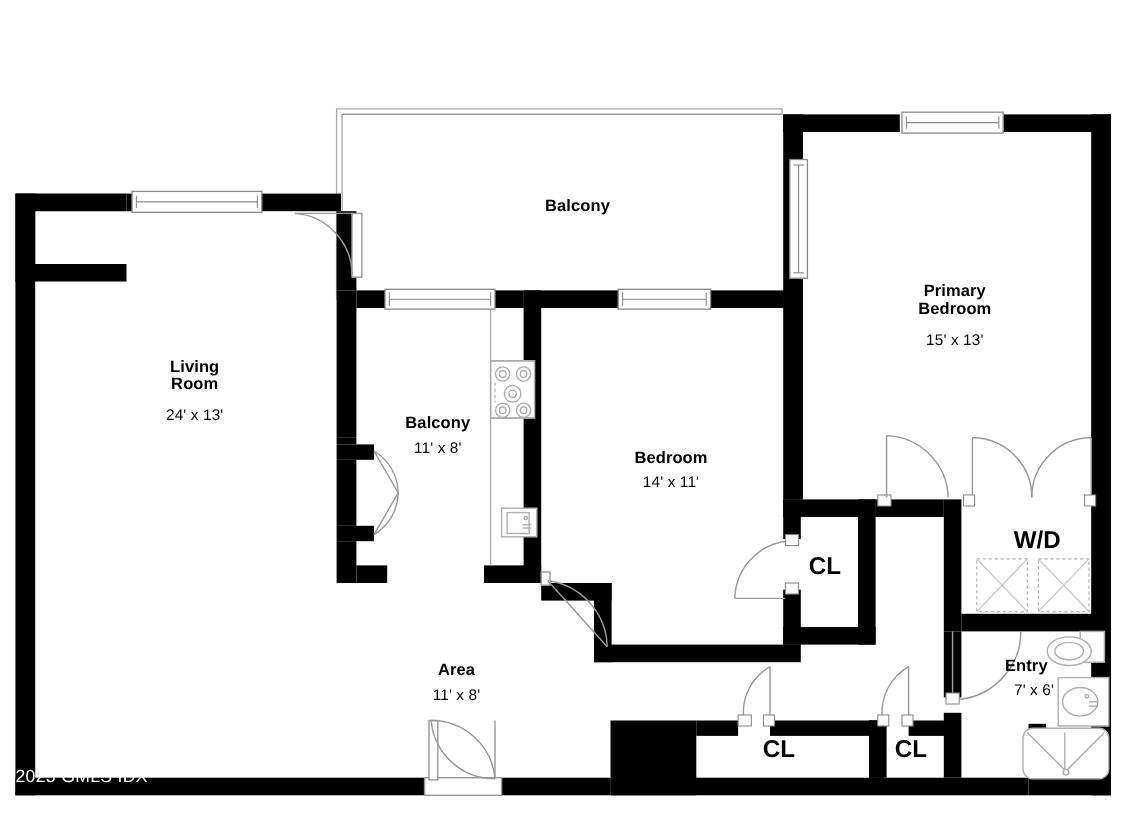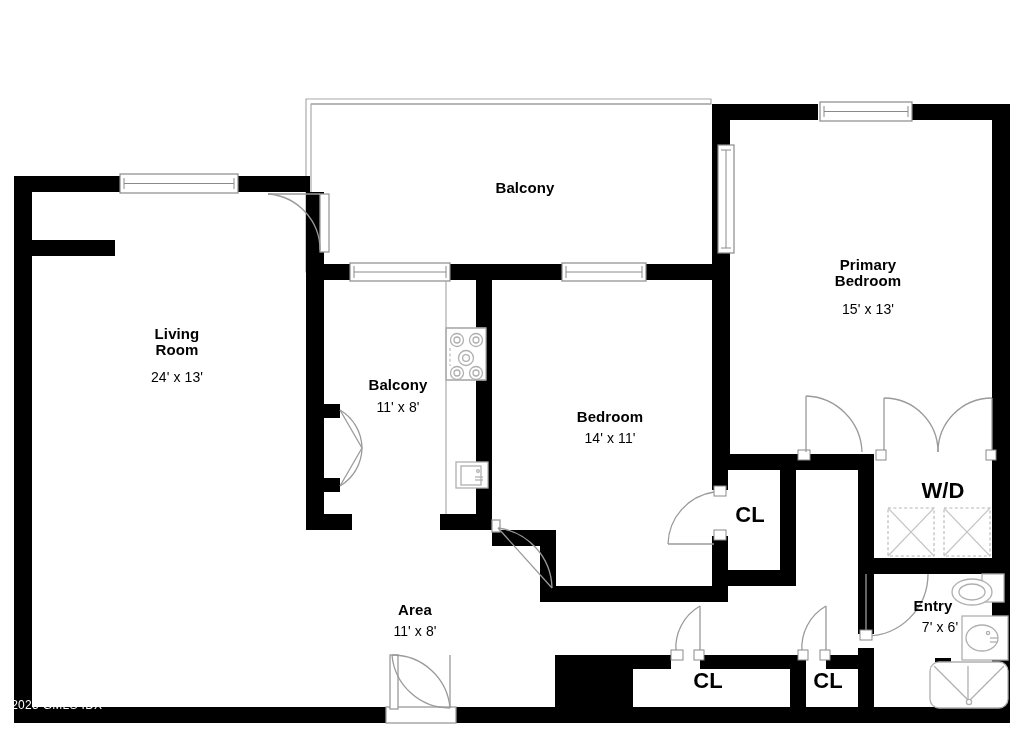--- a/index.html
+++ b/index.html
@@ -64,21 +64,21 @@
     letter-spacing: 0.1px;
   }
   .room-small {
     font-size: 22px;
     font-weight: bold;
   }
   .watermark {
     position: absolute;
     left: 2px;
     top: 698px;
-    font-size: 12px;
+    font-size: 16px;
     font-weight: normal;
     color: #ffffff;
     letter-spacing: 0.3px;
     white-space: pre;
     user-select: none;
   }
 </style>
 </head>
 <body>
 

